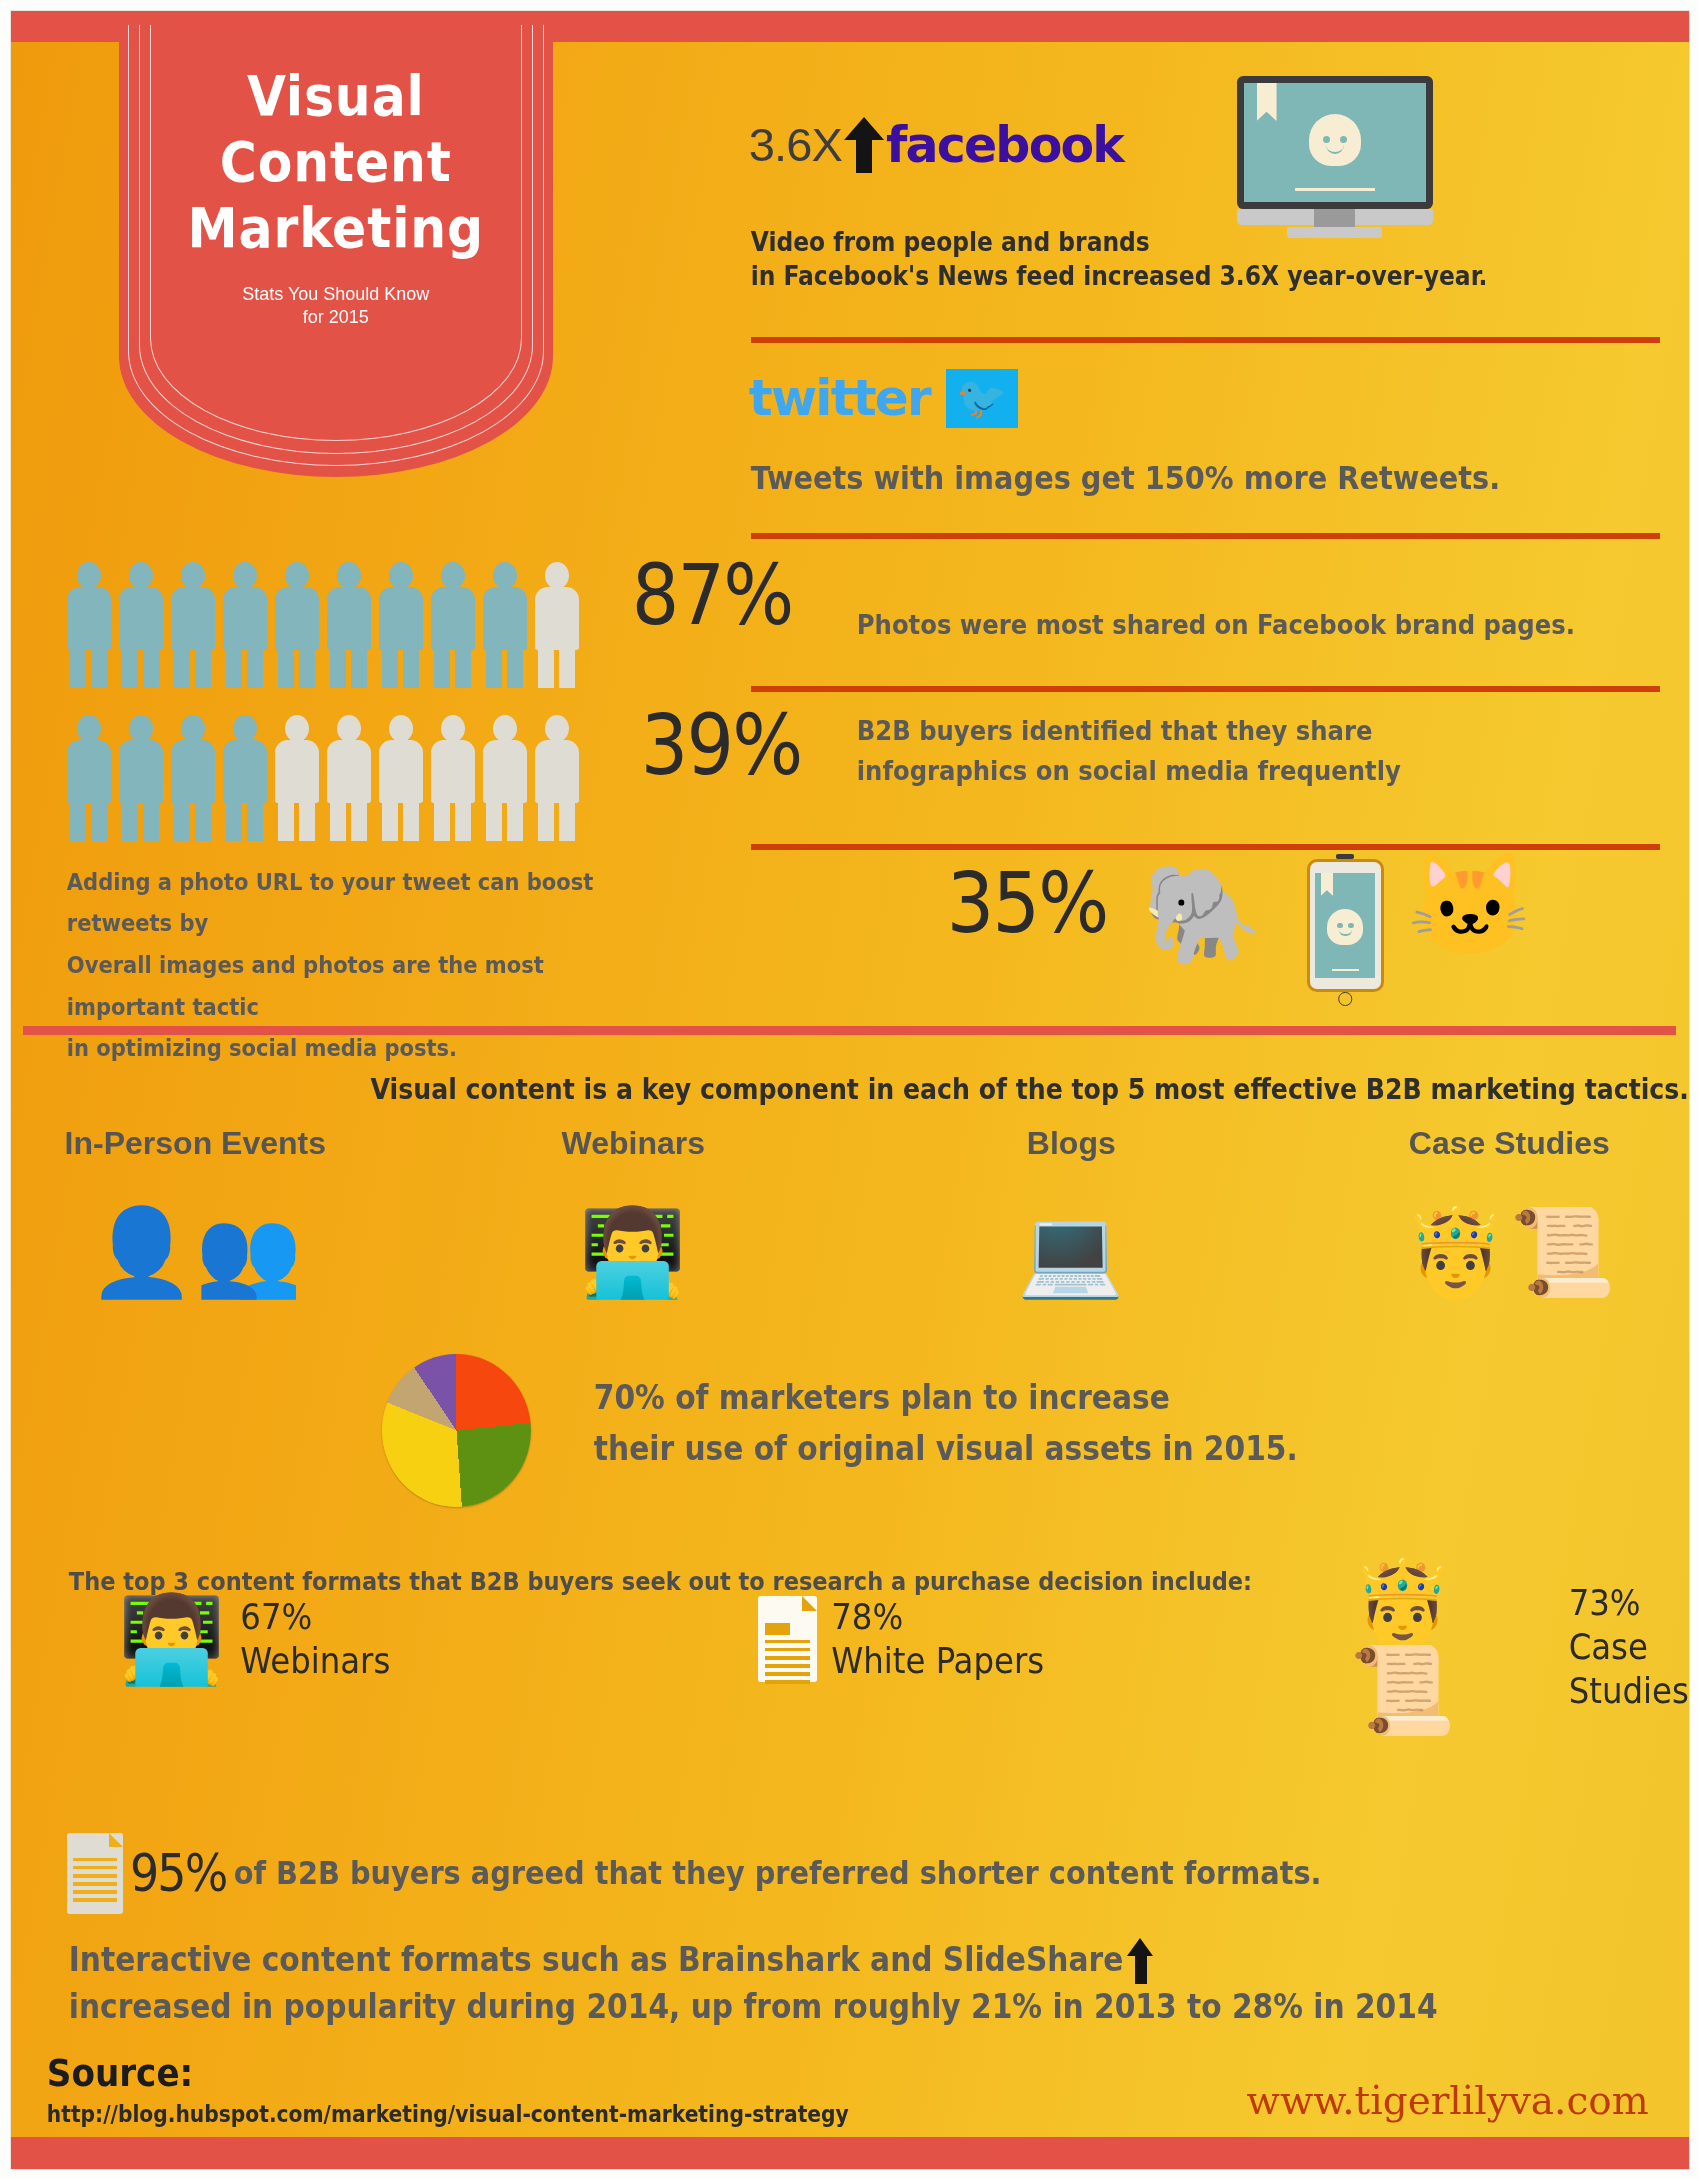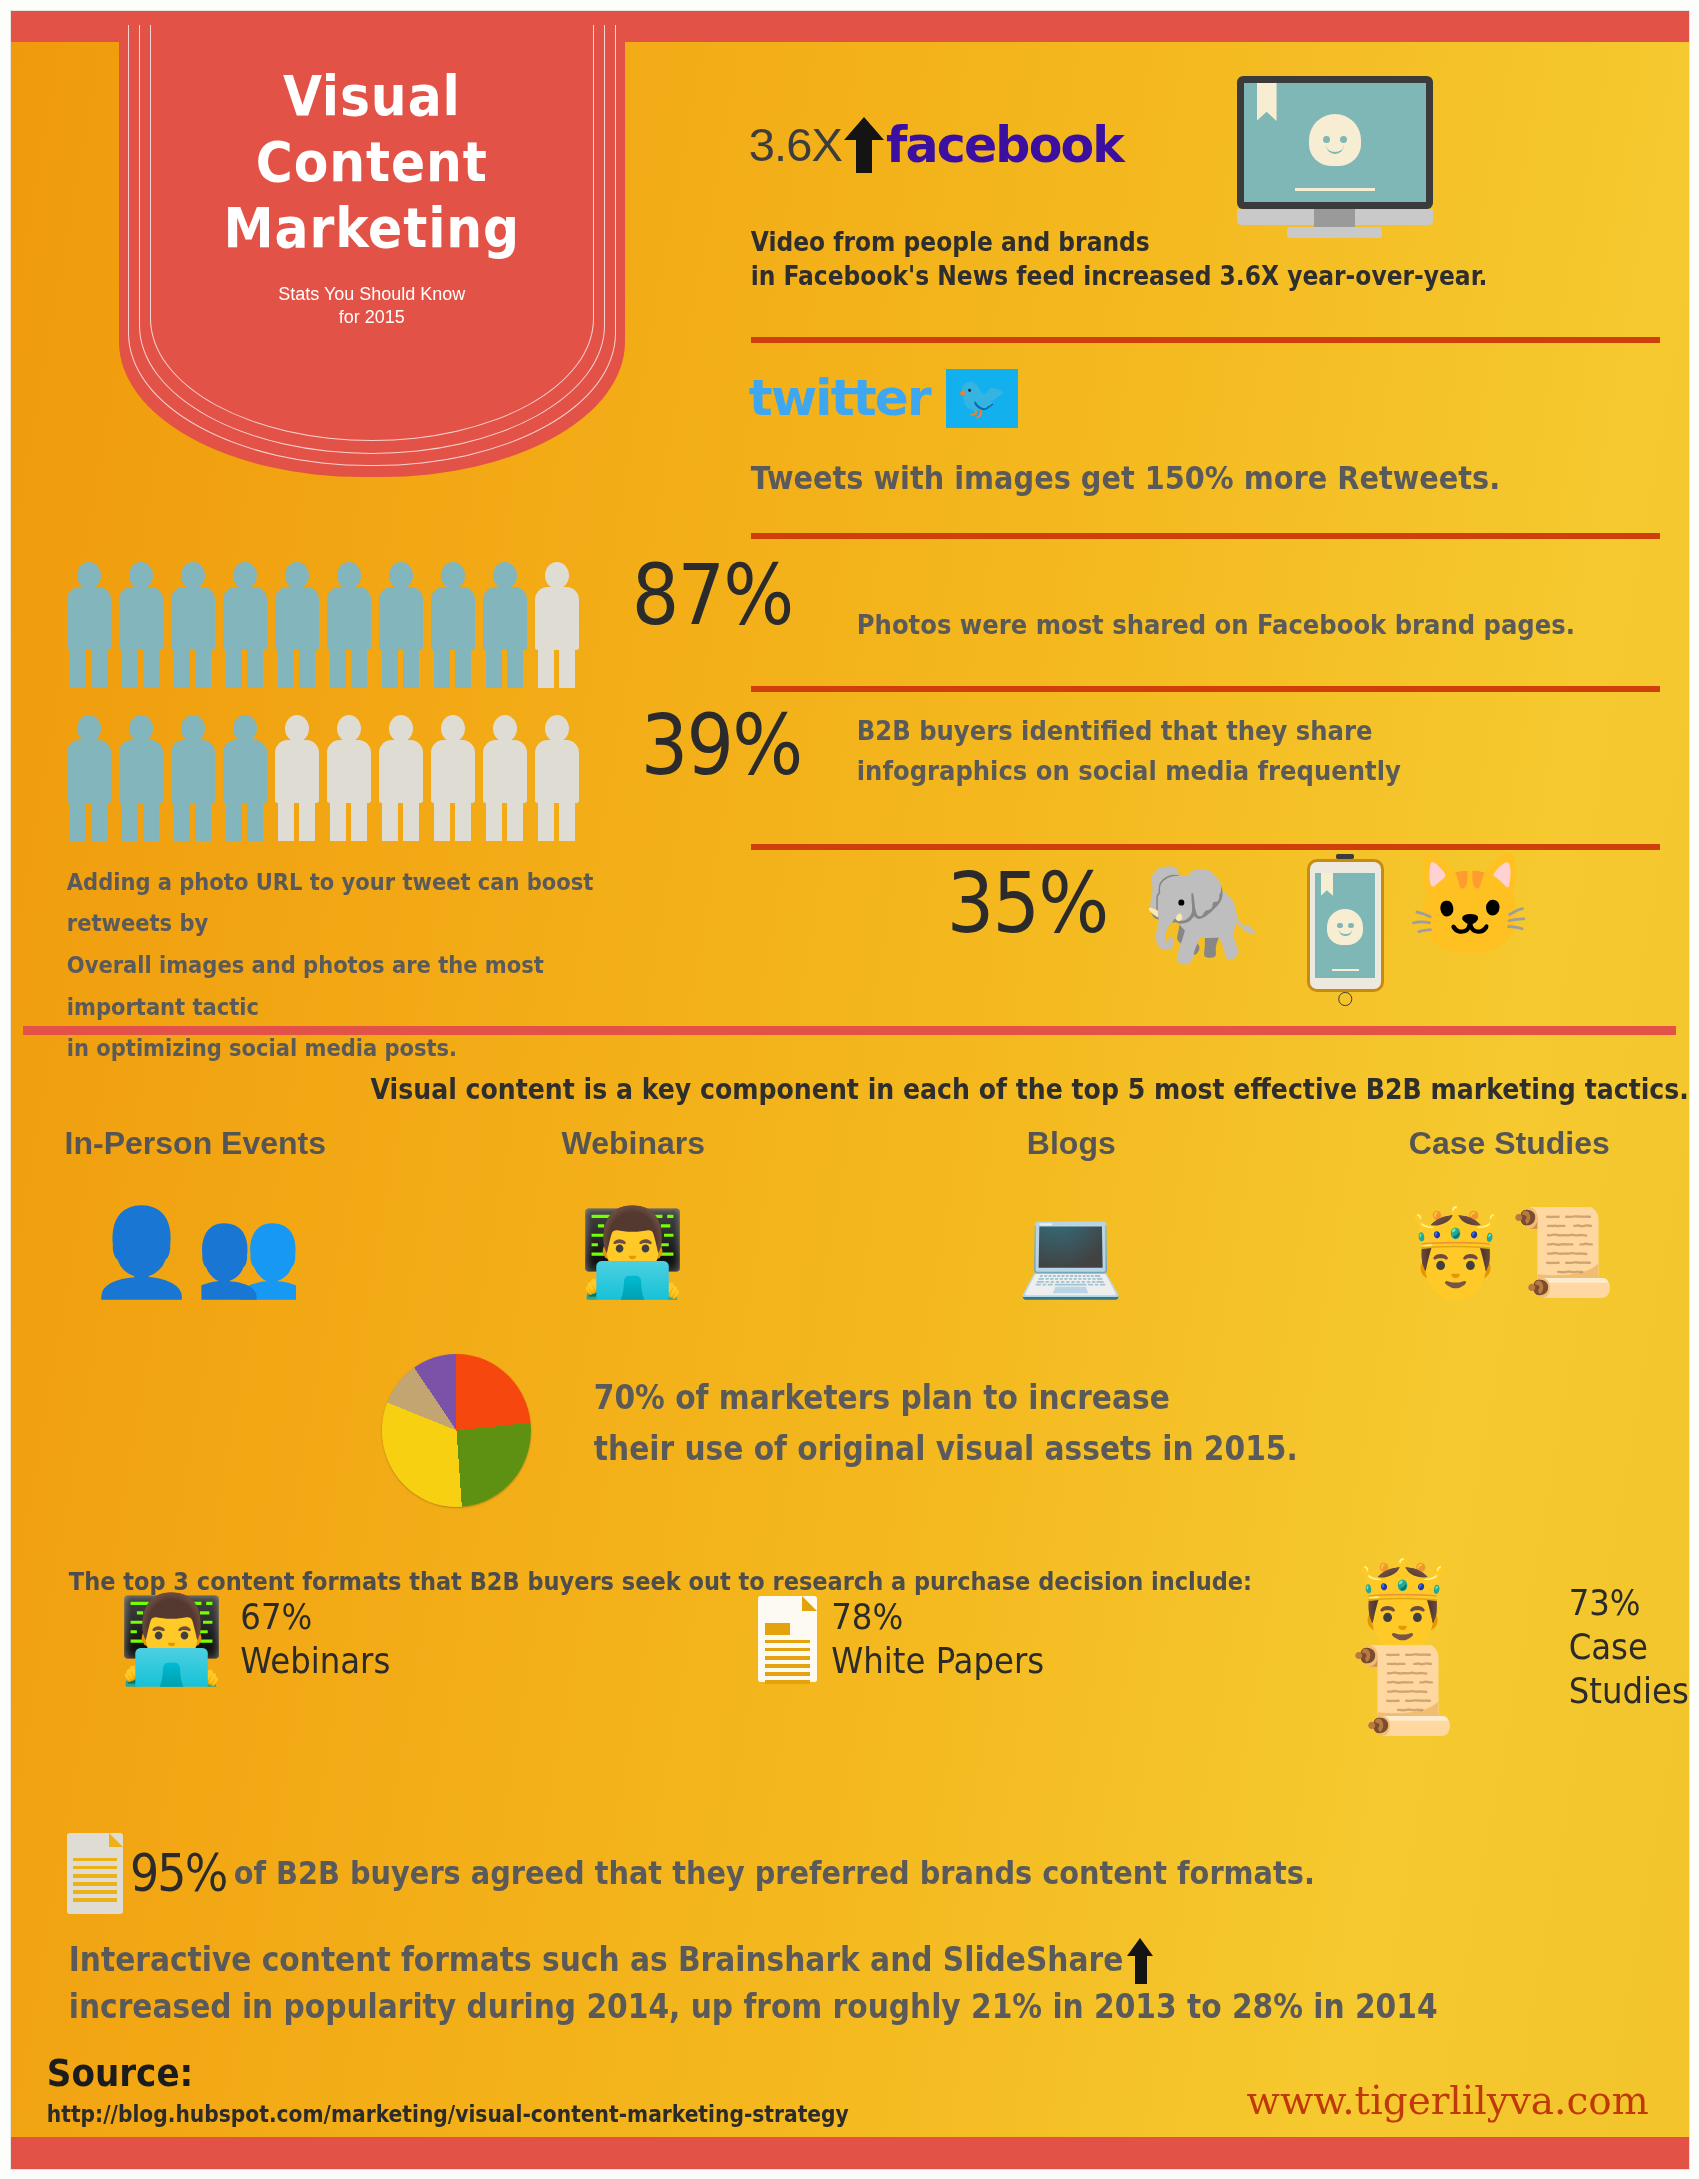--- a/index.html
+++ b/index.html
@@ -17,21 +17,21 @@
     position:relative; width:1678px; height:2158px;
     background:linear-gradient(100deg,#EF9A0C 0%, #F2A613 22%, #F4B81E 55%, #F5C92F 82%, #F3C42C 100%);
     overflow:hidden;
     box-shadow:0 0 0 0.9px #e6e3de;
   }
   .topbar { position:absolute; left:0; top:0; width:100%; height:31px; background:#E25247; }
   .botbar { position:absolute; left:0; bottom:0; width:100%; height:32px; background:#E25247; }
 
   
   .ribbon {
-    position:absolute; left:108px; top:14.4px; width:506px; height:452px;
+    position:absolute; left:108px; top:14.4px; width:434px; height:452px;
     background:#E25247;
     border-radius:0 0 243px 243px / 0 0 135px 135px;
     text-align:center;
   }
   .ribbon .deco {
     position:absolute; border:1.8px solid rgba(255,255,255,.75);
     border-top:none; border-radius:0 0 241px 241px / 0 0 133px 133px;
   }
   .deco.d1 { left:9px; top:0; right:9px; bottom:10.8px; }
   .deco.d2 { left:20px; top:0; right:20px; bottom:23.4px; }
@@ -447,21 +447,21 @@
         <span class="l">
             <i></i>
             <i></i>
             <i></i>
             <i></i>
             <i></i>
             <i></i>
           </span>
       </span>
       <span class="num95">95%</span>
-      <span class="t95">of B2B buyers agreed that they preferred brands content formats.</span>
+      <span class="t95">of B2B buyers agreed that they preferred shorter content formats.</span>
     </div>
 
     <div class="inter">
       <div>
         <span>Interactive content formats such as Brainshark and SlideShare</span><span class="ua"></span>
       </div>
       <div>increased in popularity during 2014, up from roughly 21% in 2013 to 28% in 2014</div>
     </div>
 
     <div class="src-label">Source:</div>

